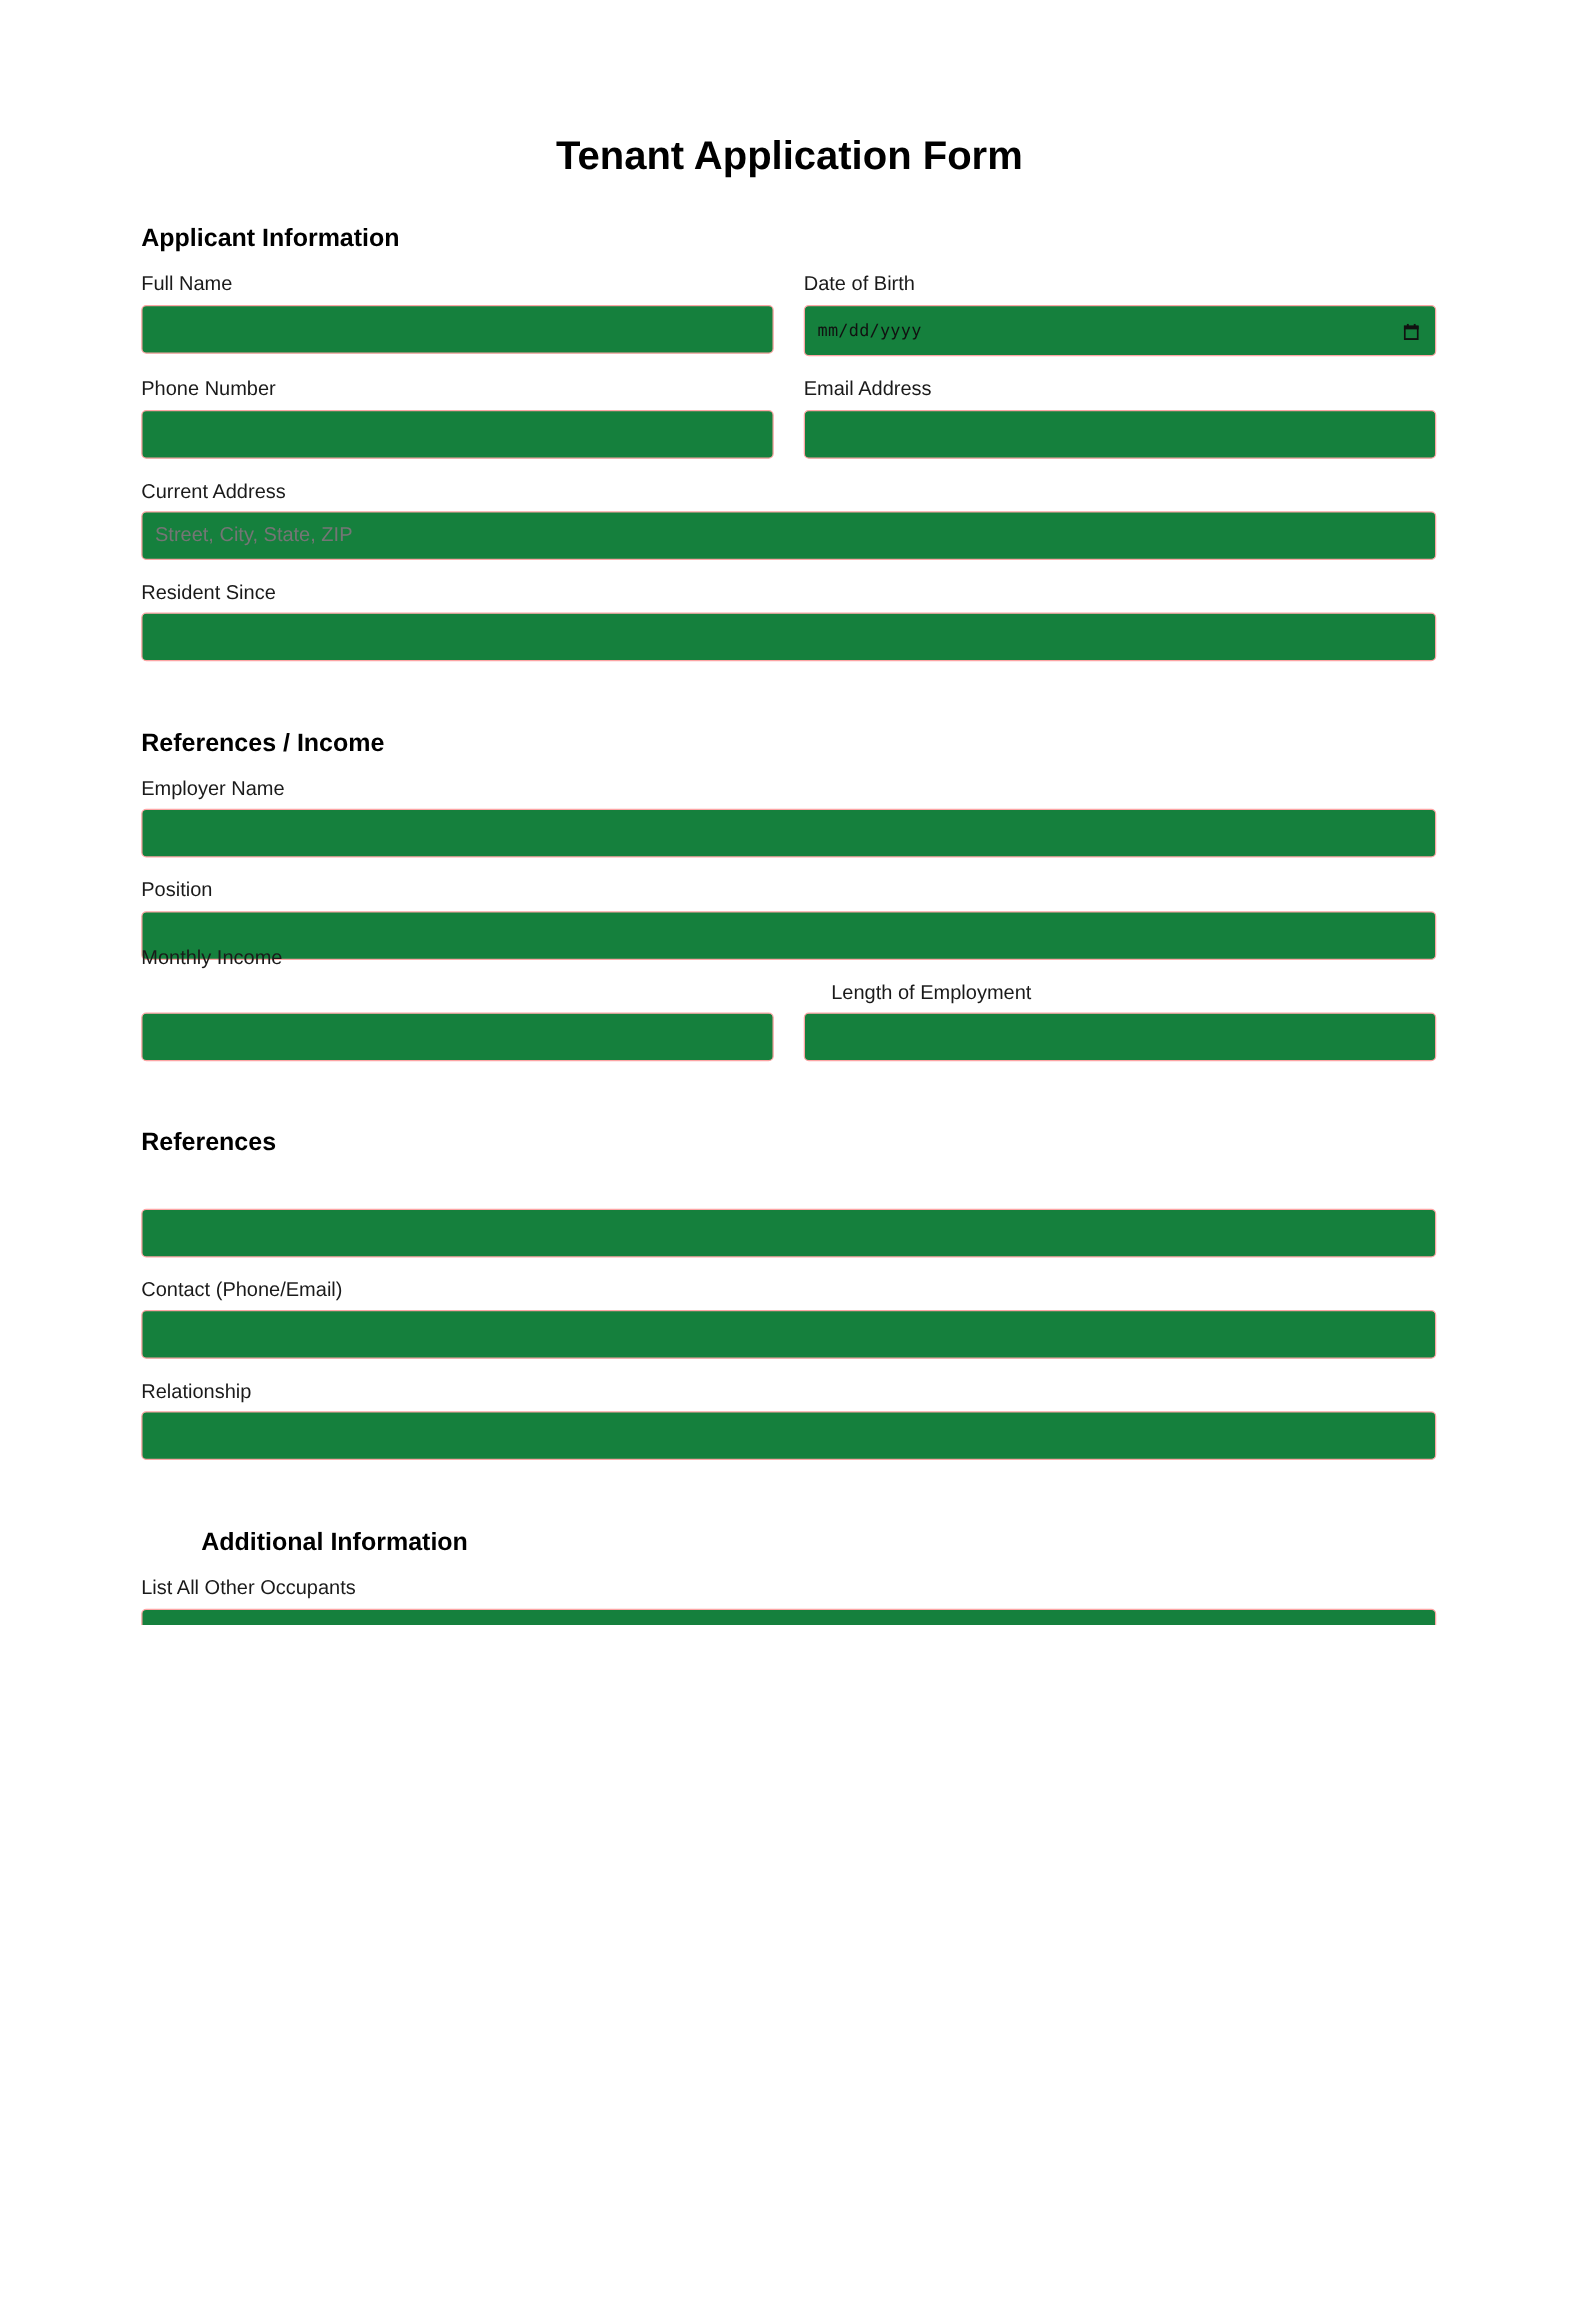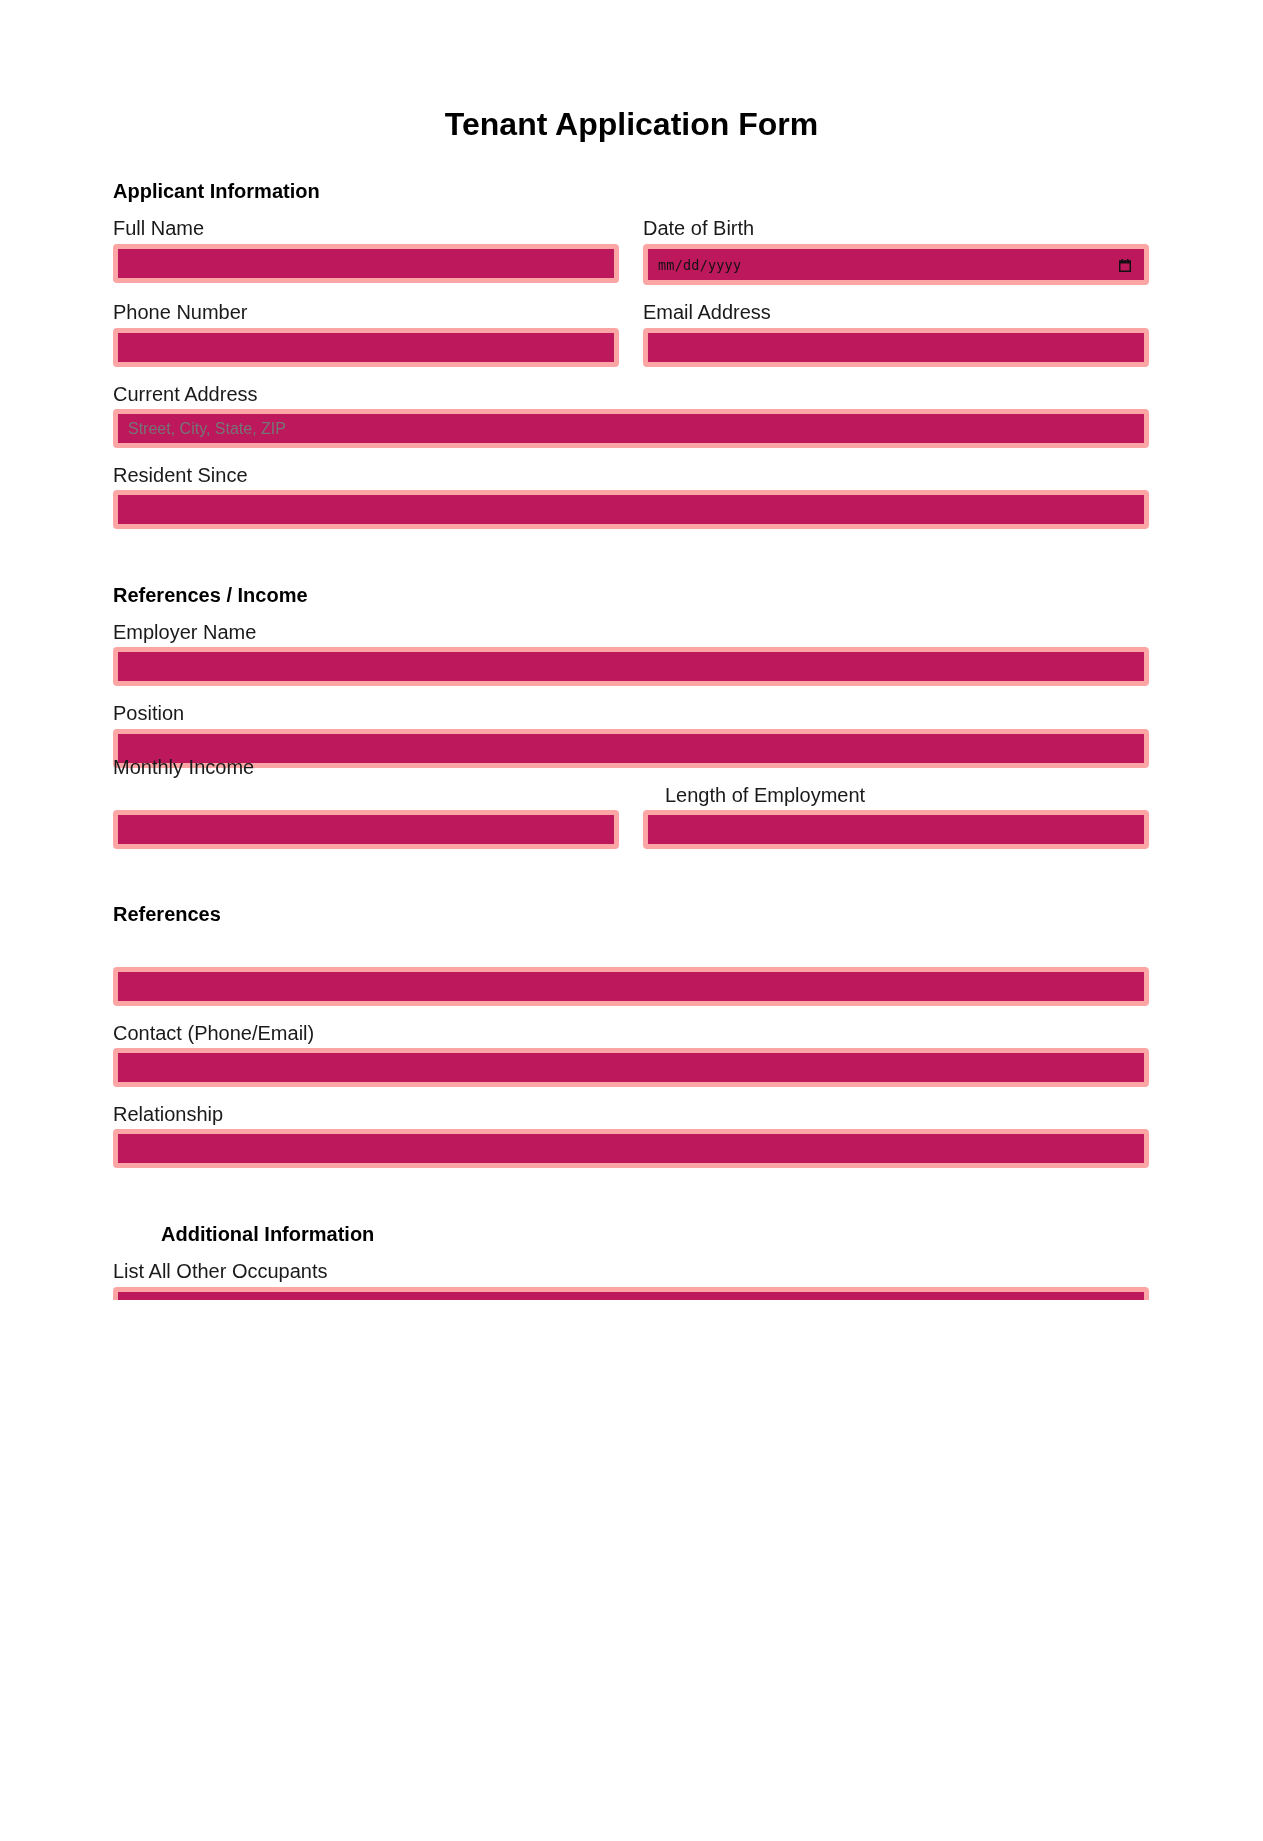--- a/index.html
+++ b/index.html
@@ -3,23 +3,23 @@
 <meta charset="utf-8">
 <style>
   html, body { margin:0; padding:0; background:#ffffff; }
   body { width:1263px; height:1841px; position:relative; overflow:hidden;
          font-family:"Liberation Sans", sans-serif; color:#111; }
   .page { position:absolute; left:0; top:0; width:1242px; height:1300px; overflow:hidden; }
   .title { position:absolute; left:0; width:1263px; top:104px; text-align:center;
            font-size:32px; font-weight:bold; line-height:40px; margin:0; color:#000; }
   .h2 { position:absolute; left:113px; font-size:20px; font-weight:bold; line-height:26px;
         margin:0; color:#000; }
-  .label { position:absolute; font-size:20px; line-height:18px; color:#1a1a1a; }
-  .field { position:absolute; box-sizing:border-box; height:39px; border:5px solid #fca5a5;
-           border-radius:4px; background:#be185d; font-family:"Liberation Sans", sans-serif;
+  .label { position:absolute; font-size:16px; line-height:18px; color:#1a1a1a; }
+  .field { position:absolute; box-sizing:border-box; height:39px; border:1px solid #fca5a5;
+           border-radius:4px; background:#15803d; font-family:"Liberation Sans", sans-serif;
            font-size:16px; padding:0 10px; color:#111; outline:none; margin:0; }
   .field::placeholder { color:#757575; }
   .full { left:113px; width:1036px; }
   .colL { left:113px; width:506px; }
   .colR { left:643px; width:506px; }
   .date { height:41px; display:flex; align-items:center; justify-content:space-between;
           padding:0 13px 0 10px; }
   .date-text { font-family:"DejaVu Sans Mono", monospace; font-size:13.5px; color:#111; letter-spacing:0.2px; }
   .cal-icon { width:12px; height:12px; position:relative; }
   .cal-icon svg { display:block; }

